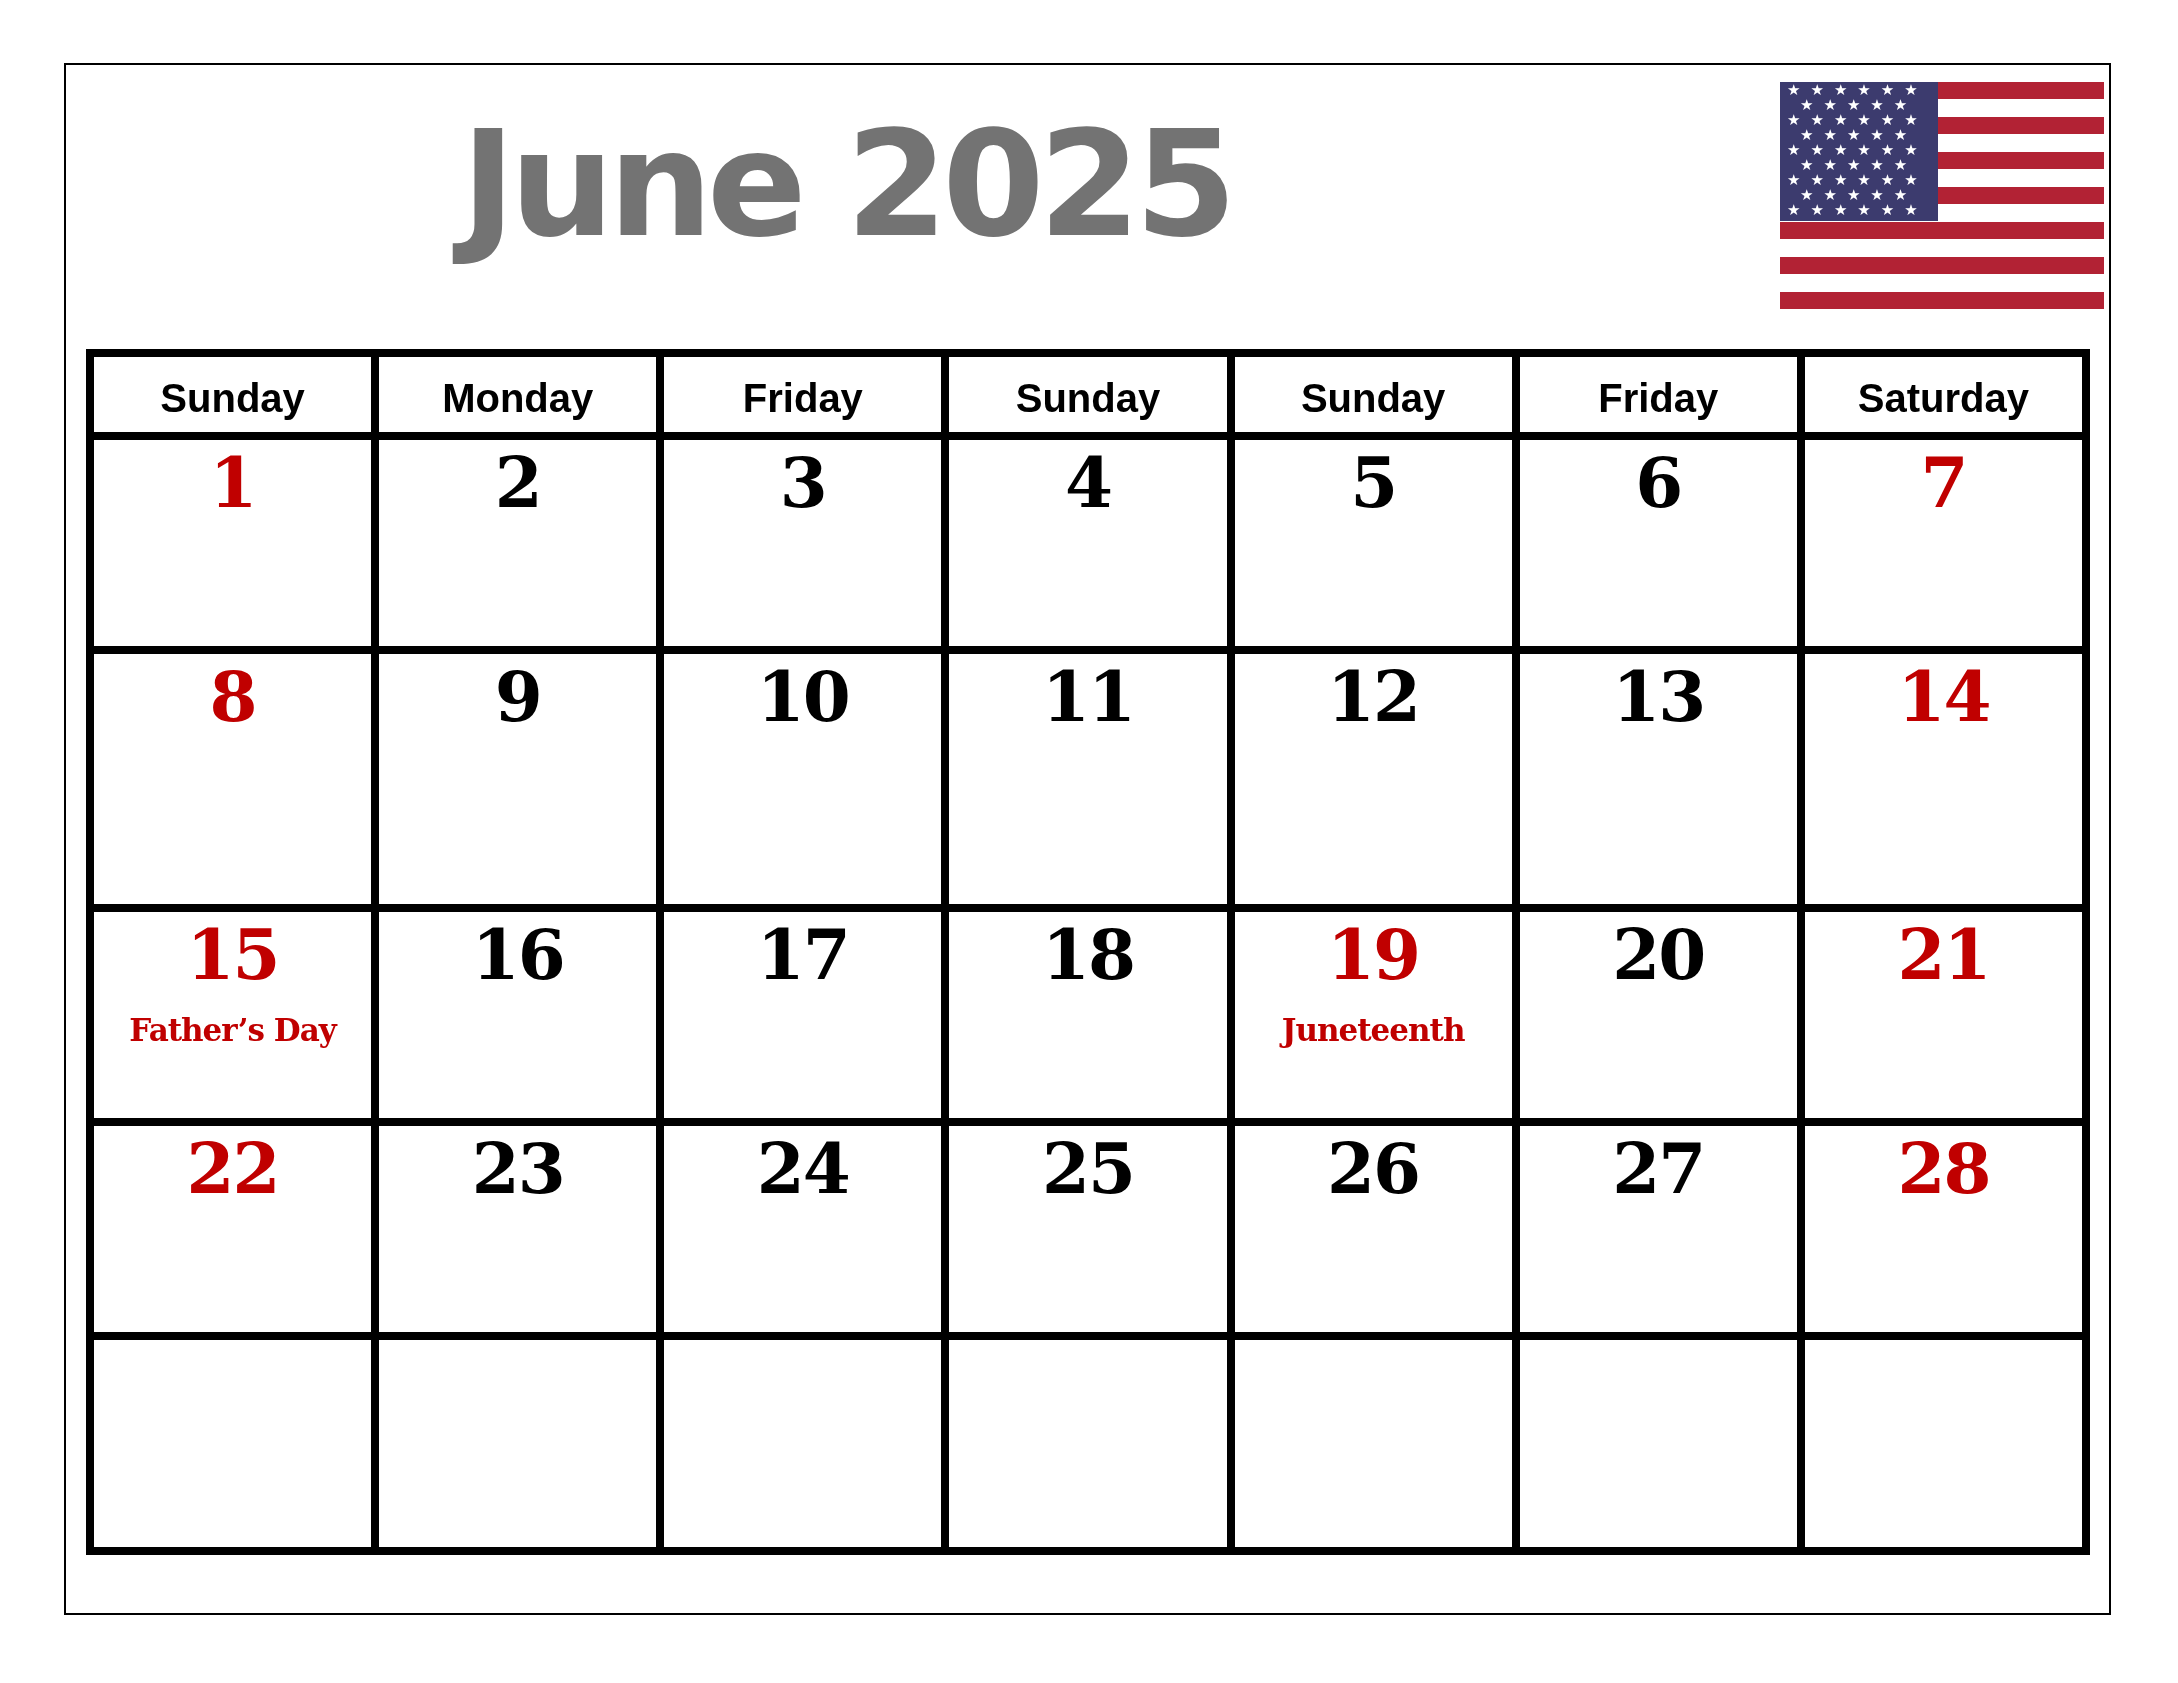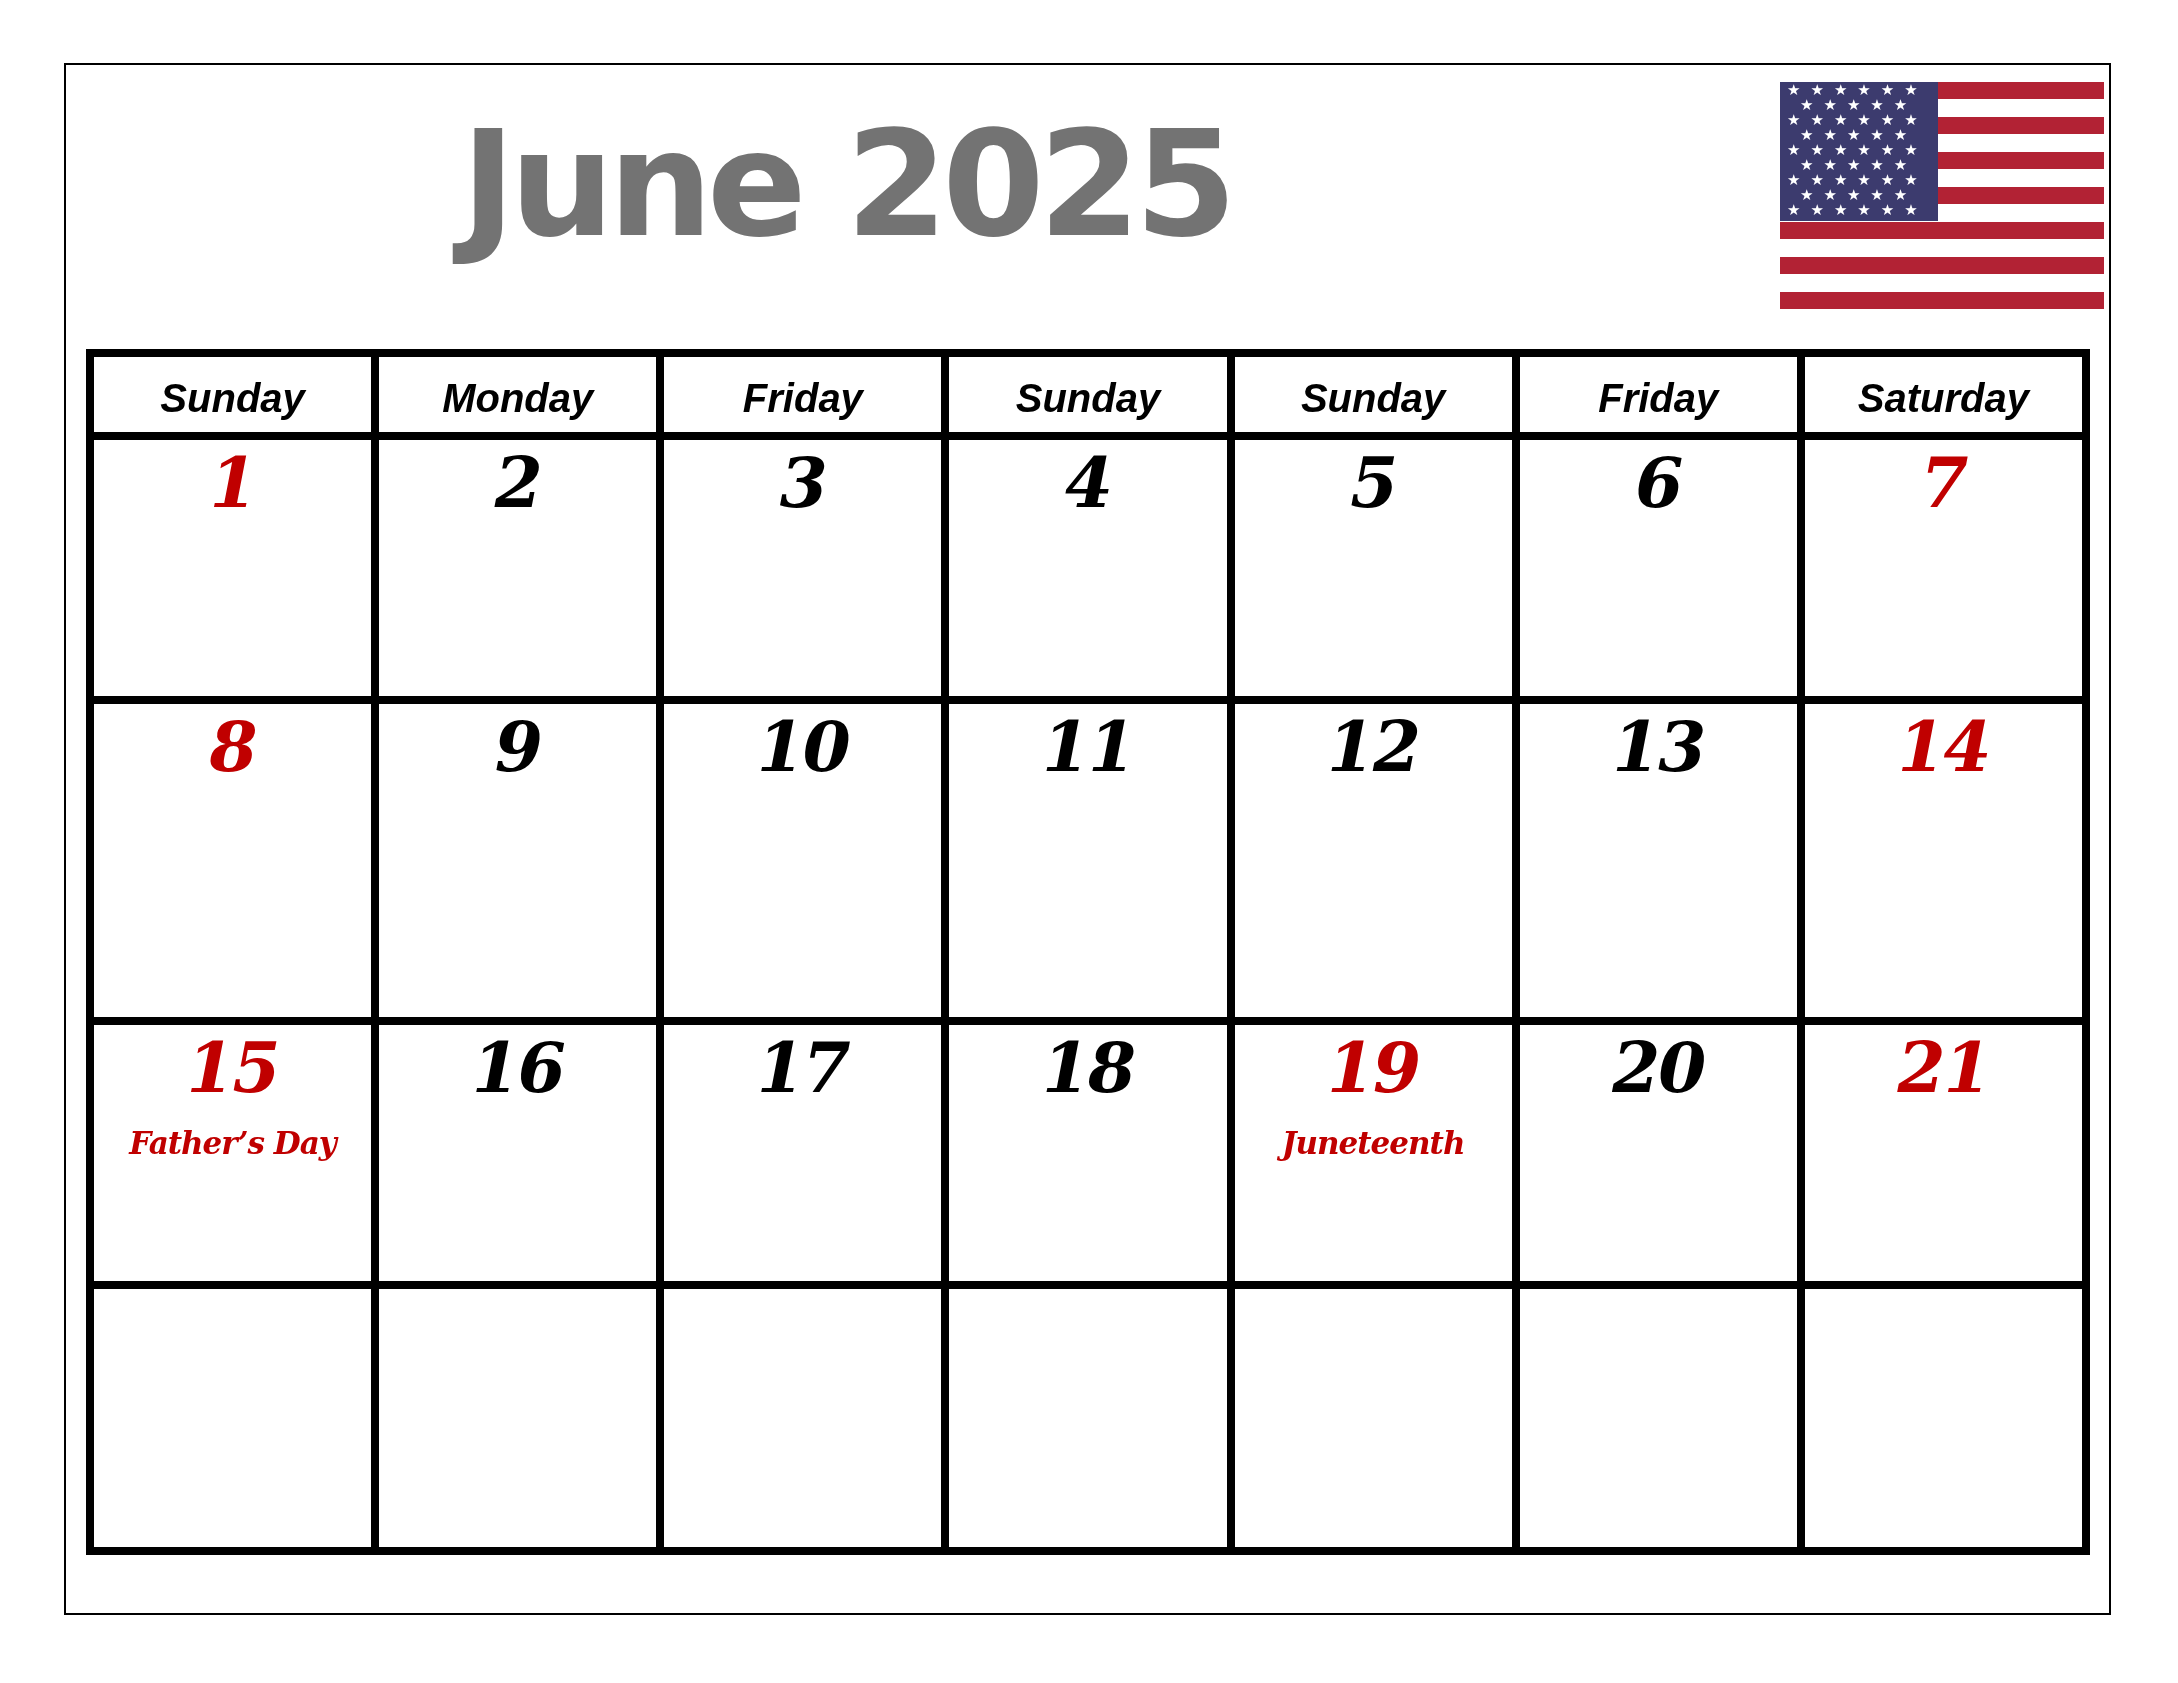--- a/index.html
+++ b/index.html
@@ -78,21 +78,20 @@
   
   table.calendar-grid {
     position: absolute;
     left: 86px;
     top: 349px;
     width: 2004px;
     height: 1206px;
     border-collapse: collapse;
     table-layout: fixed;
     background: #ffffff;
-    font-style: italic;
   }
   table.calendar-grid th,
   table.calendar-grid td {
     border: 8px solid #000000;
     padding: 0;
     text-align: center;
     vertical-align: top;
     box-sizing: border-box;
   }
   tr.weekday-header-row { height: 83px; }
@@ -223,20 +222,43 @@
           <div class="holiday-label">Juneteenth</div>
         </td>
         <td>
           <div class="day-number">20</div>
         </td>
         <td>
           <div class="day-number red">21</div>
         </td>
       </tr>
       <tr style="height: 181px;">
+        <td>
+          <div class="day-number red">22</div>
+        </td>
+        <td>
+          <div class="day-number">23</div>
+        </td>
+        <td>
+          <div class="day-number">24</div>
+        </td>
+        <td>
+          <div class="day-number">25</div>
+        </td>
+        <td>
+          <div class="day-number">26</div>
+        </td>
+        <td>
+          <div class="day-number">27</div>
+        </td>
+        <td>
+          <div class="day-number red">28</div>
+        </td>
+      </tr>
+      <tr style="height: 181px;">
         <td></td>
         <td></td>
         <td></td>
         <td></td>
         <td></td>
         <td></td>
         <td></td>
       </tr>
     </tbody>
 </table>

